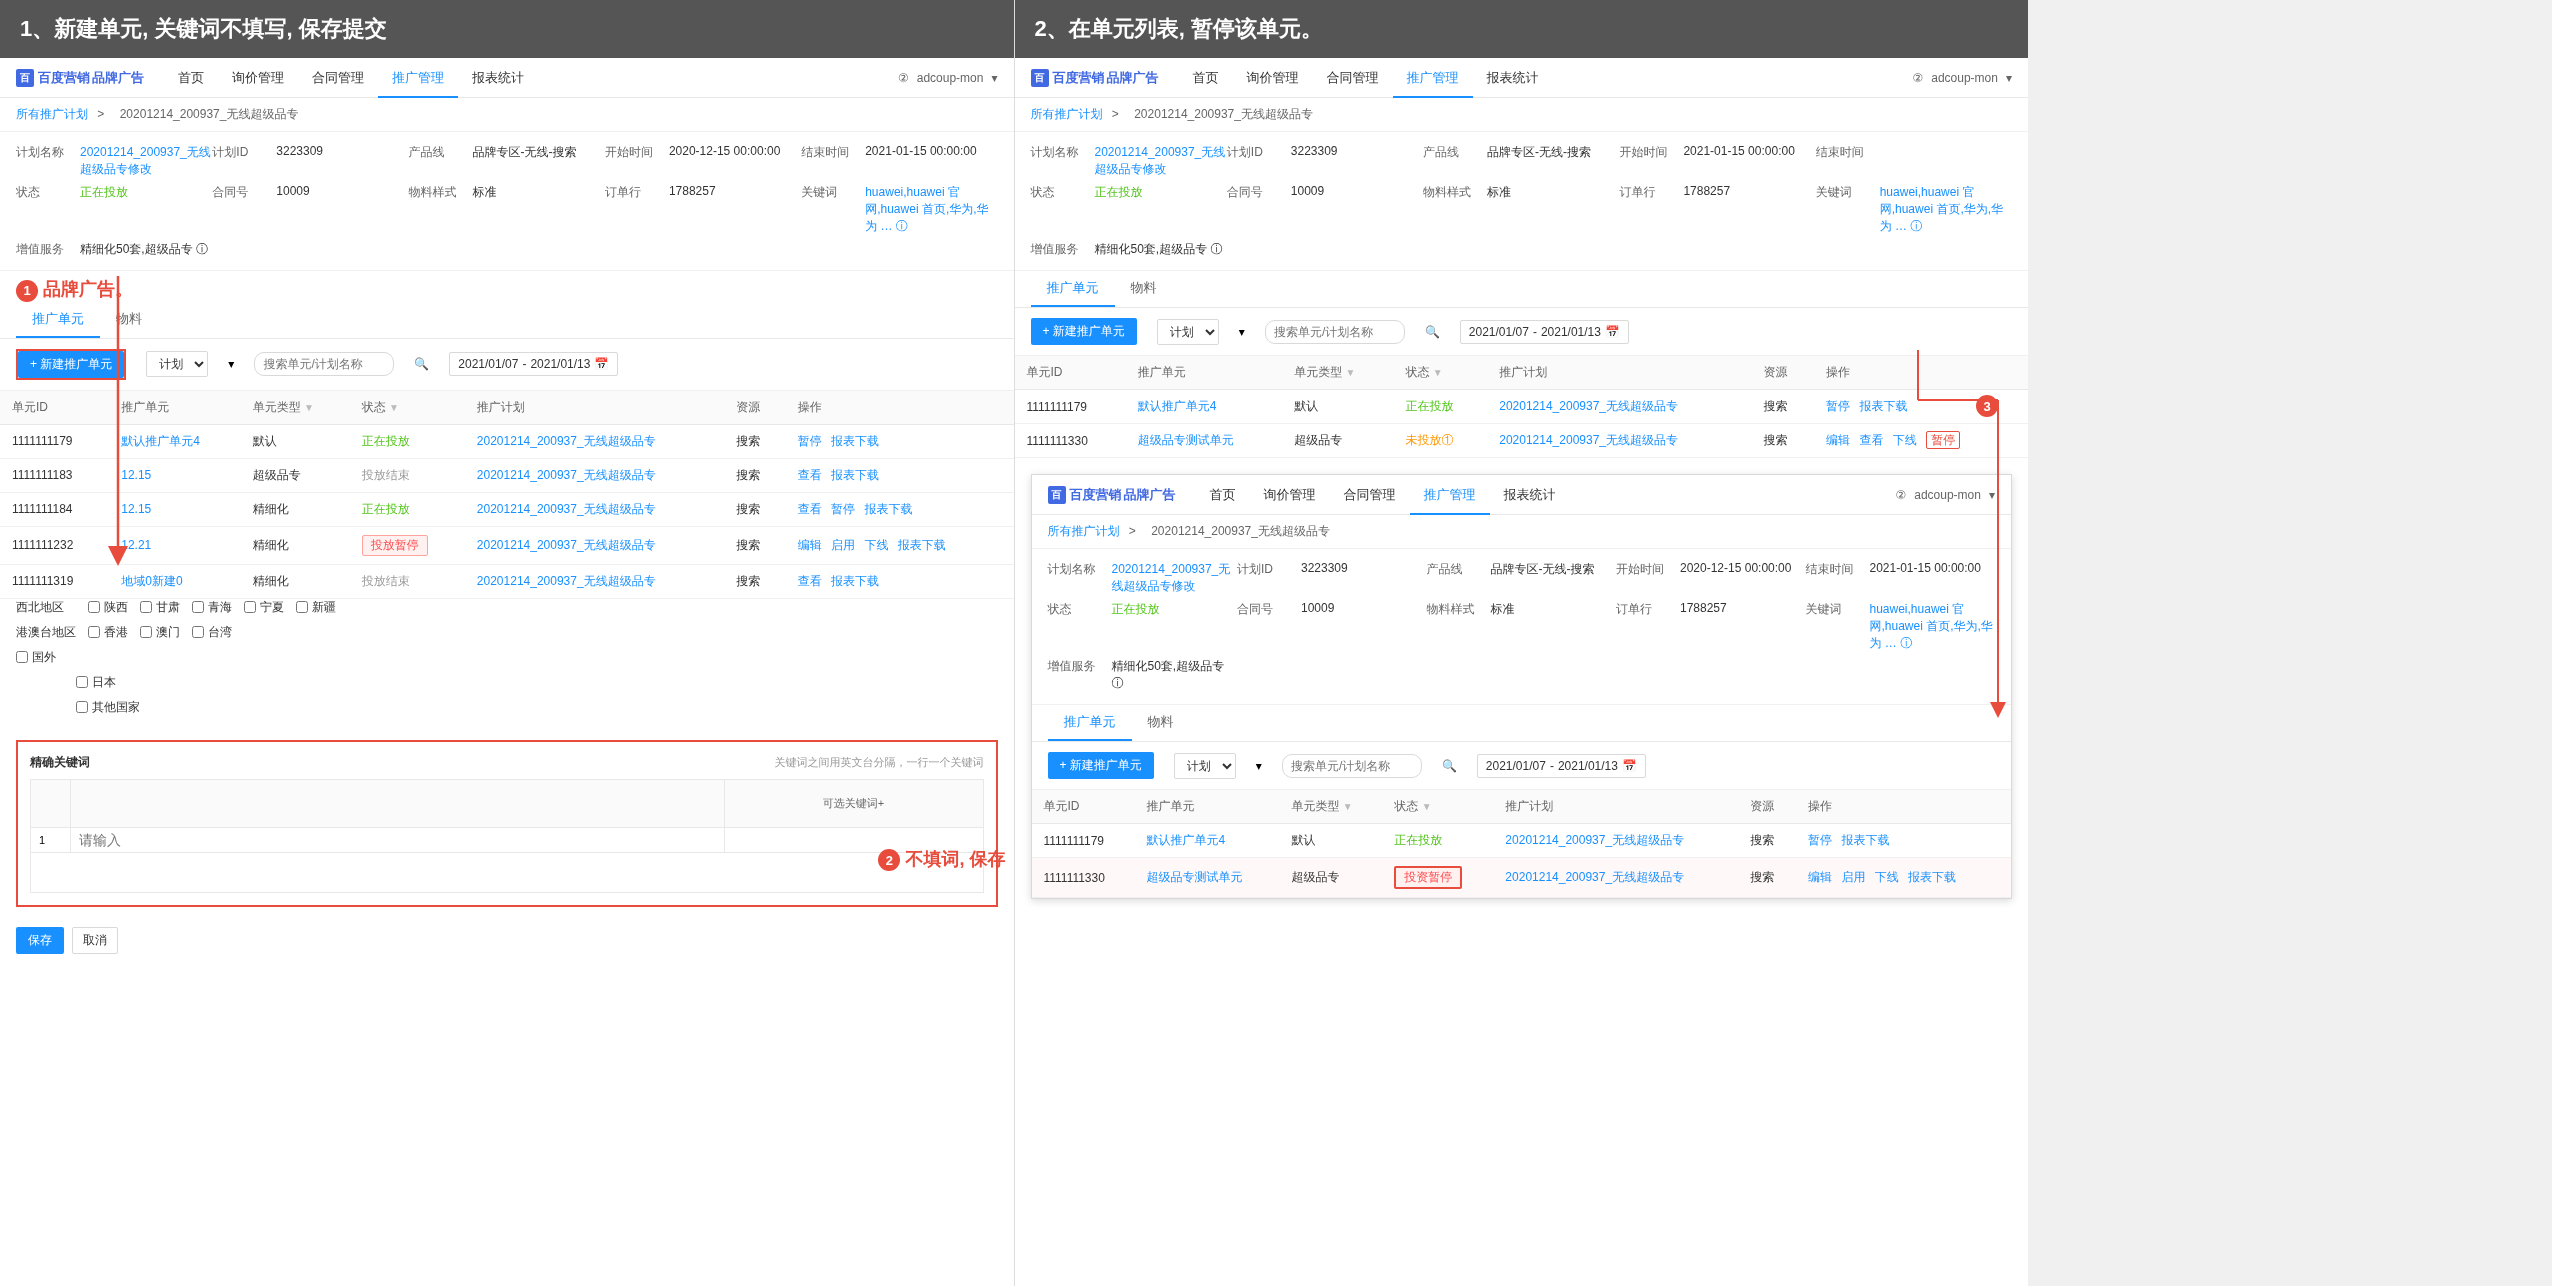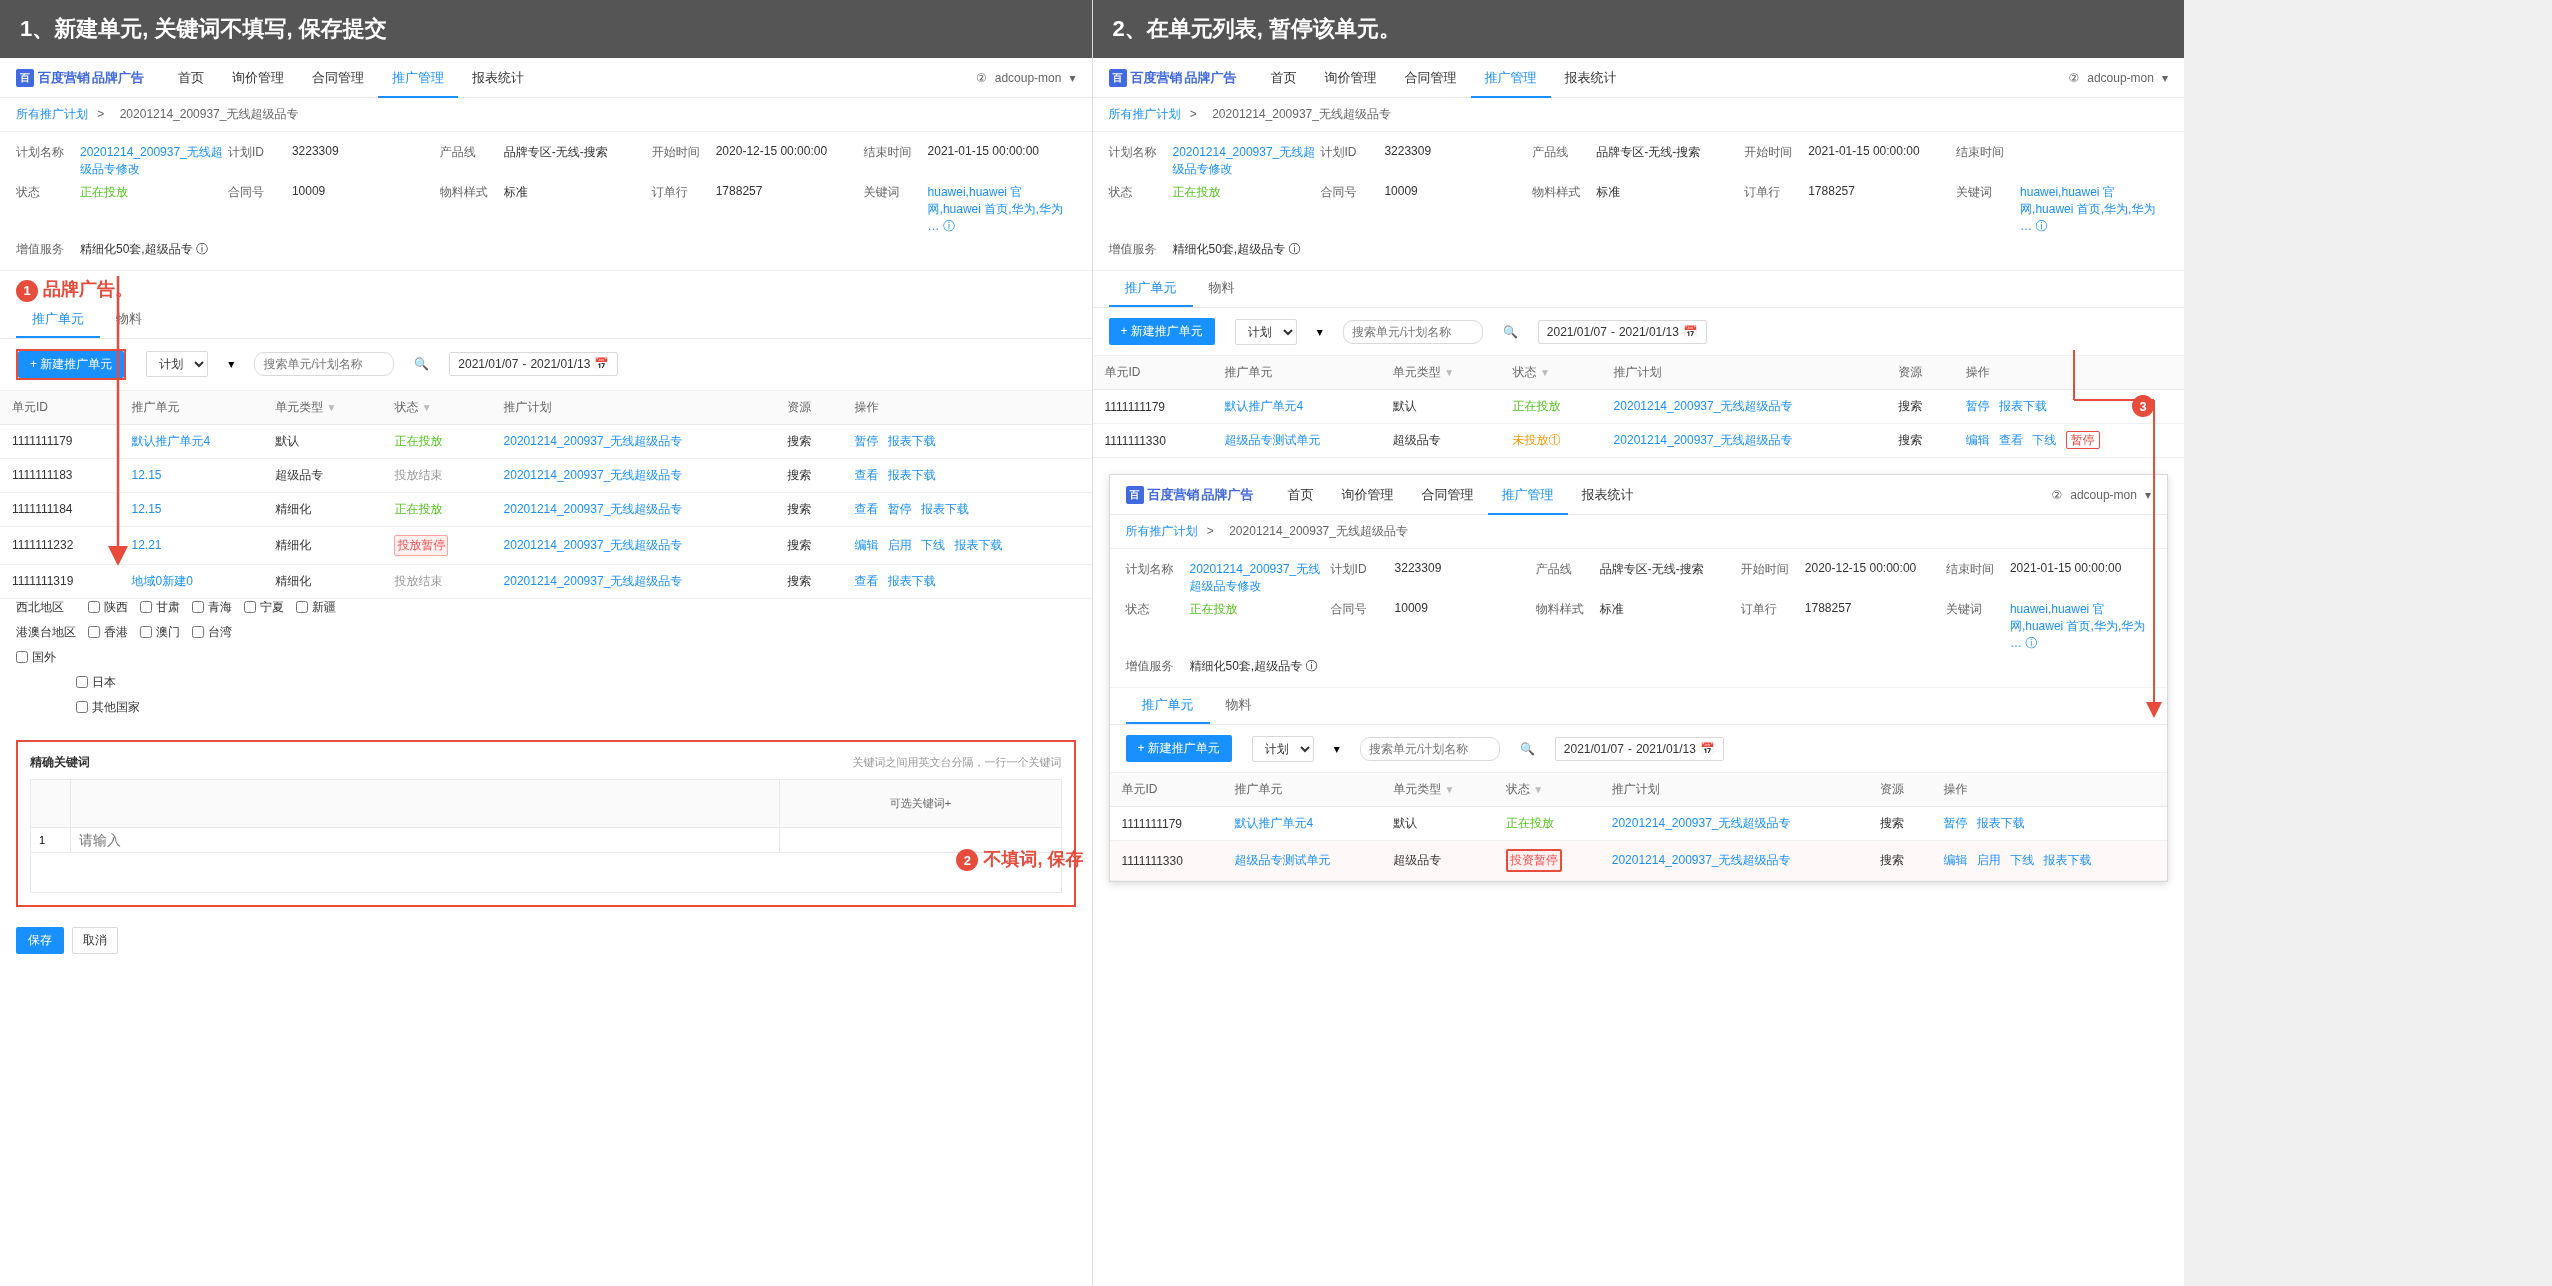--- a/index.html
+++ b/index.html
@@ -1,18 +1,18 @@
 <!DOCTYPE html>
 <html><head>
   <meta charset="utf-8">
   <style>
     * { box-sizing: border-box; margin: 0; padding: 0; }
     body { font-family: 'Microsoft YaHei', Arial, sans-serif; font-size: 12px; background: #f0f0f0; width: 2552px; min-height: 1286px; }
     
-    .main-container { display: flex; width: 2184px; min-height: 1286px; }
+    .main-container { display: flex; width: 2028px; min-height: 1286px; }
     
     .panel { flex: 1; background: #fff; position: relative; }
     .panel-left { border-right: 1px solid #ddd; }
     
     .panel-header { background: #555; color: #fff; padding: 14px 20px; font-size: 22px; font-weight: bold; }
     
     
     .nav-bar { display: flex; align-items: center; background: #fff; border-bottom: 1px solid #e8e8e8; padding: 0 16px; height: 40px; }
     .nav-logo { color: #4169e1; font-size: 13px; font-weight: bold; margin-right: 20px; display: flex; align-items: center; gap: 4px; }
     .nav-logo-icon { width: 18px; height: 18px; background: #4169e1; border-radius: 2px; display: flex; align-items: center; justify-content: center; color: #fff; font-size: 10px; }
@@ -49,21 +49,21 @@
     .date-range { display: flex; align-items: center; gap: 4px; font-size: 12px; color: #333; border: 1px solid #d9d9d9; padding: 4px 8px; border-radius: 2px; background: #fff; }
     
     
     .data-table { width: 100%; border-collapse: collapse; background: #fff; }
     .data-table th { background: #fafafa; padding: 8px 12px; text-align: left; font-size: 12px; color: #666; font-weight: normal; border-bottom: 1px solid #e8e8e8; white-space: nowrap; }
     .data-table td { padding: 8px 12px; font-size: 12px; color: #333; border-bottom: 1px solid #f0f0f0; vertical-align: middle; }
     .data-table th .sort-icon { color: #bbb; font-size: 10px; }
     
     .status-active { color: #52c41a; }
     .status-end { color: #999; }
-    .status-paused { color: #ff4d4f; background: #fff1f0; border: 1px solid #ffa39e; padding: 1px 2px; border-radius: 2px; display: inline-block; }
+    .status-paused { color: #ff4d4f; background: #fff1f0; border: 1px solid #ffa39e; padding: 1px 8px; border-radius: 2px; display: inline-block; }
     
     .action-link { color: #1890ff; cursor: pointer; margin-right: 6px; font-size: 12px; }
     
     
     .region-area { padding: 0 16px 16px; }
     .region-row { display: flex; align-items: center; gap: 12px; margin-bottom: 8px; }
     .checkbox-item { display: flex; align-items: center; gap: 4px; font-size: 12px; color: #333; }
     .checkbox-item input[type=checkbox] { width: 12px; height: 12px; }
     .region-label { font-size: 12px; color: #333; min-width: 60px; }
     

